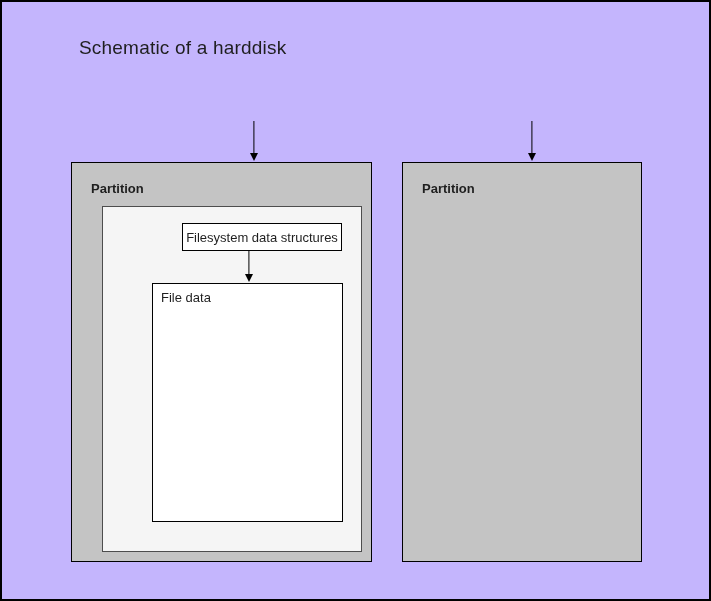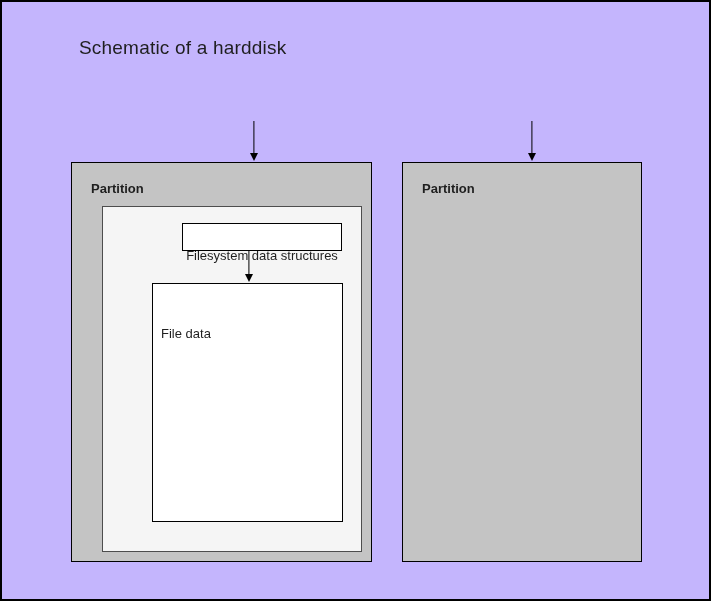--- a/index.html
+++ b/index.html
@@ -83,21 +83,20 @@
     border: 1px solid #000000;
     display: flex;
     align-items: center;
     justify-content: center;
   }
   .plain-label {
     font-size: 13px;
     font-weight: 400;
     color: var(--text-color, #1f1f1f);
     white-space: nowrap;
-    margin-top: 36px;
   }
   .filedata-box {
     position: absolute;
     left: 49px;   
     top: 76px;    
     width: 191px;
     height: 239px;
     box-sizing: border-box;
     background: #ffffff;
     border: 1px solid #000000;

